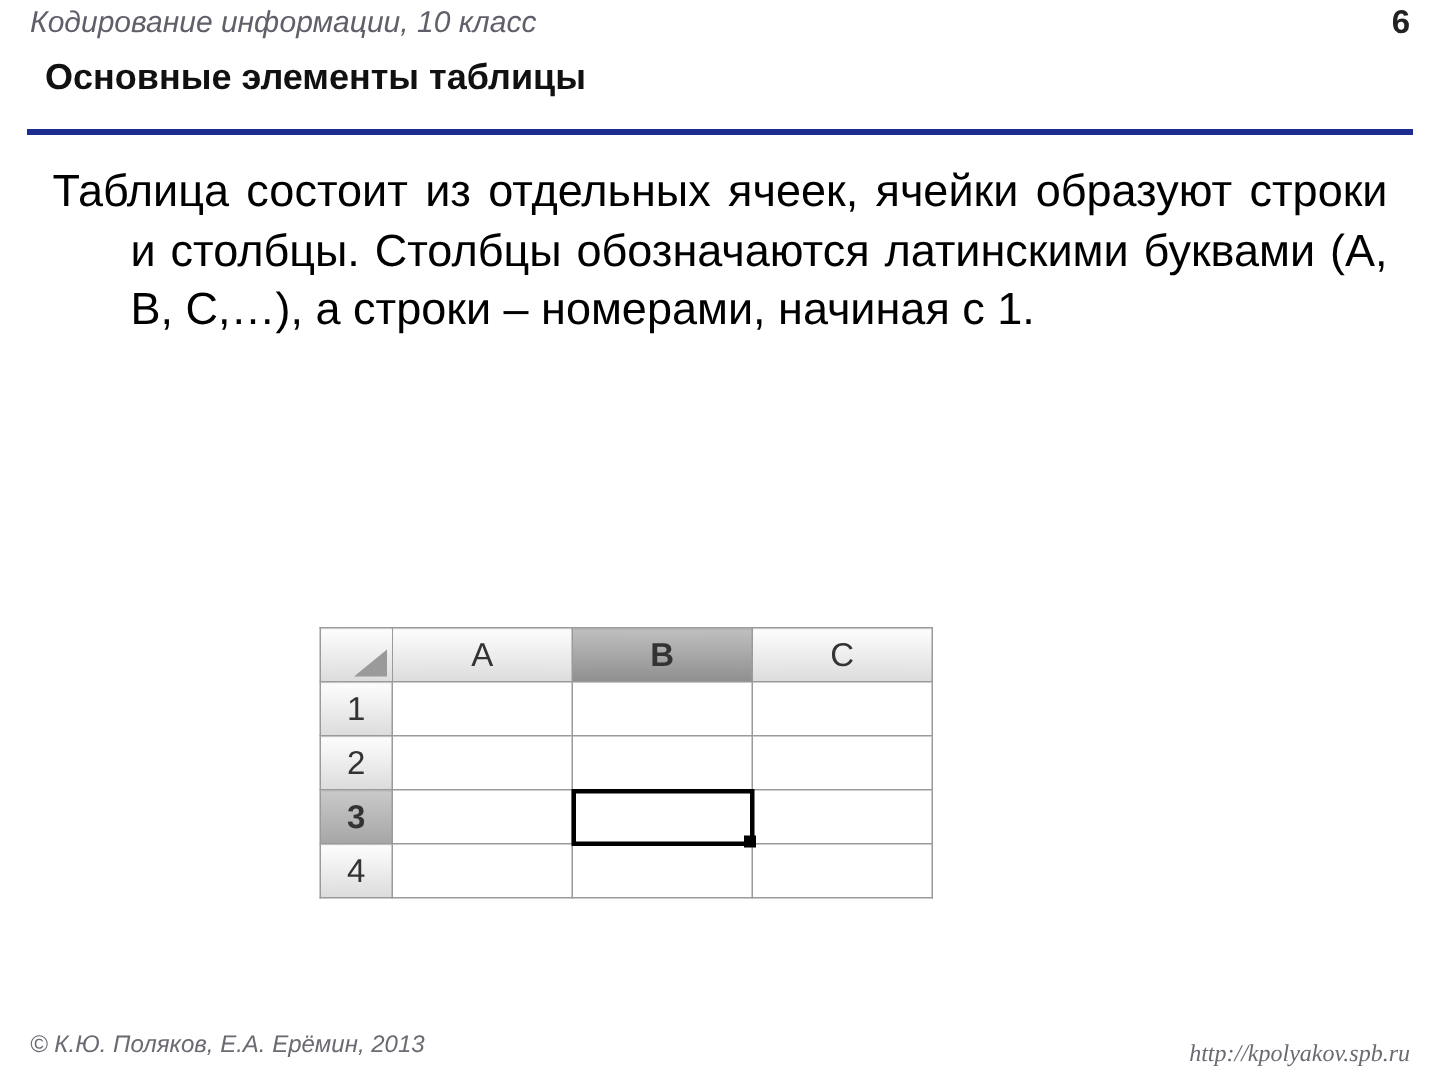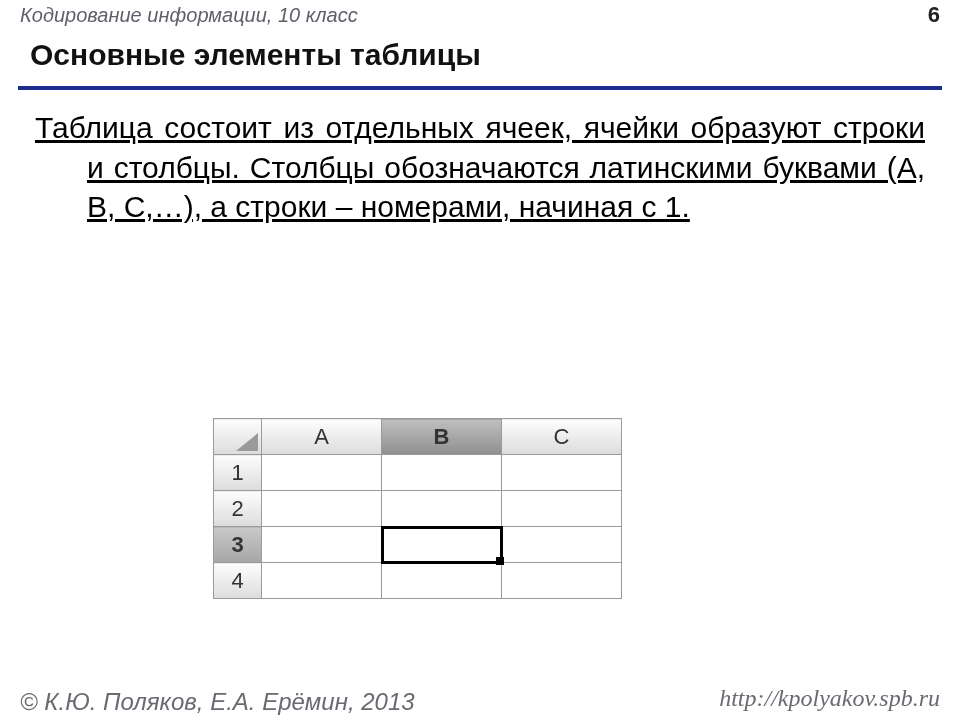--- a/index.html
+++ b/index.html
@@ -39,21 +39,21 @@
     font-weight: bold;
     font-size: 22px;
     color: #222;
   }
   .title {
     position: absolute;
     top: 38px;
     left: 30px;
     right: 30px;
     font-weight: bold;
-    font-size: 30px;
+    font-size: 24px;
     color: #111;
   }
   .title-underline {
     position: absolute;
     top: 86px;
     left: 18px;
     right: 18px;
     height: 4px;
     background: #1b2d8f;
   }
@@ -69,21 +69,20 @@
     margin: 0 0 22px 0;
     text-align: justify;
     text-indent: 0;
     padding-left: 52px;
   }
   .para::first-line {
     
   }
   .para.hang {
     text-indent: -52px;
-    text-decoration: underline;
   }
   
   .sheet {
     position: absolute;
     left: 213px;
     top: 418px;
     border-collapse: collapse;
     font-family: Arial, sans-serif;
   }
   .sheet td, .sheet th {
@@ -152,21 +151,21 @@
   .footer {
     position: absolute;
     left: 0;
     right: 0;
     bottom: 0;
     height: 36px;
     padding: 4px 20px 0 20px;
     box-sizing: border-box;
     font-style: italic;
     color: #6a6a72;
-    font-size: 24px;
+    font-size: 16px;
   }
   .footer-right {
     position: absolute;
     right: 20px;
     bottom: 8px;
     font-family: Liberation Serif, serif;
   }
 </style>
 </head>
 <body>

